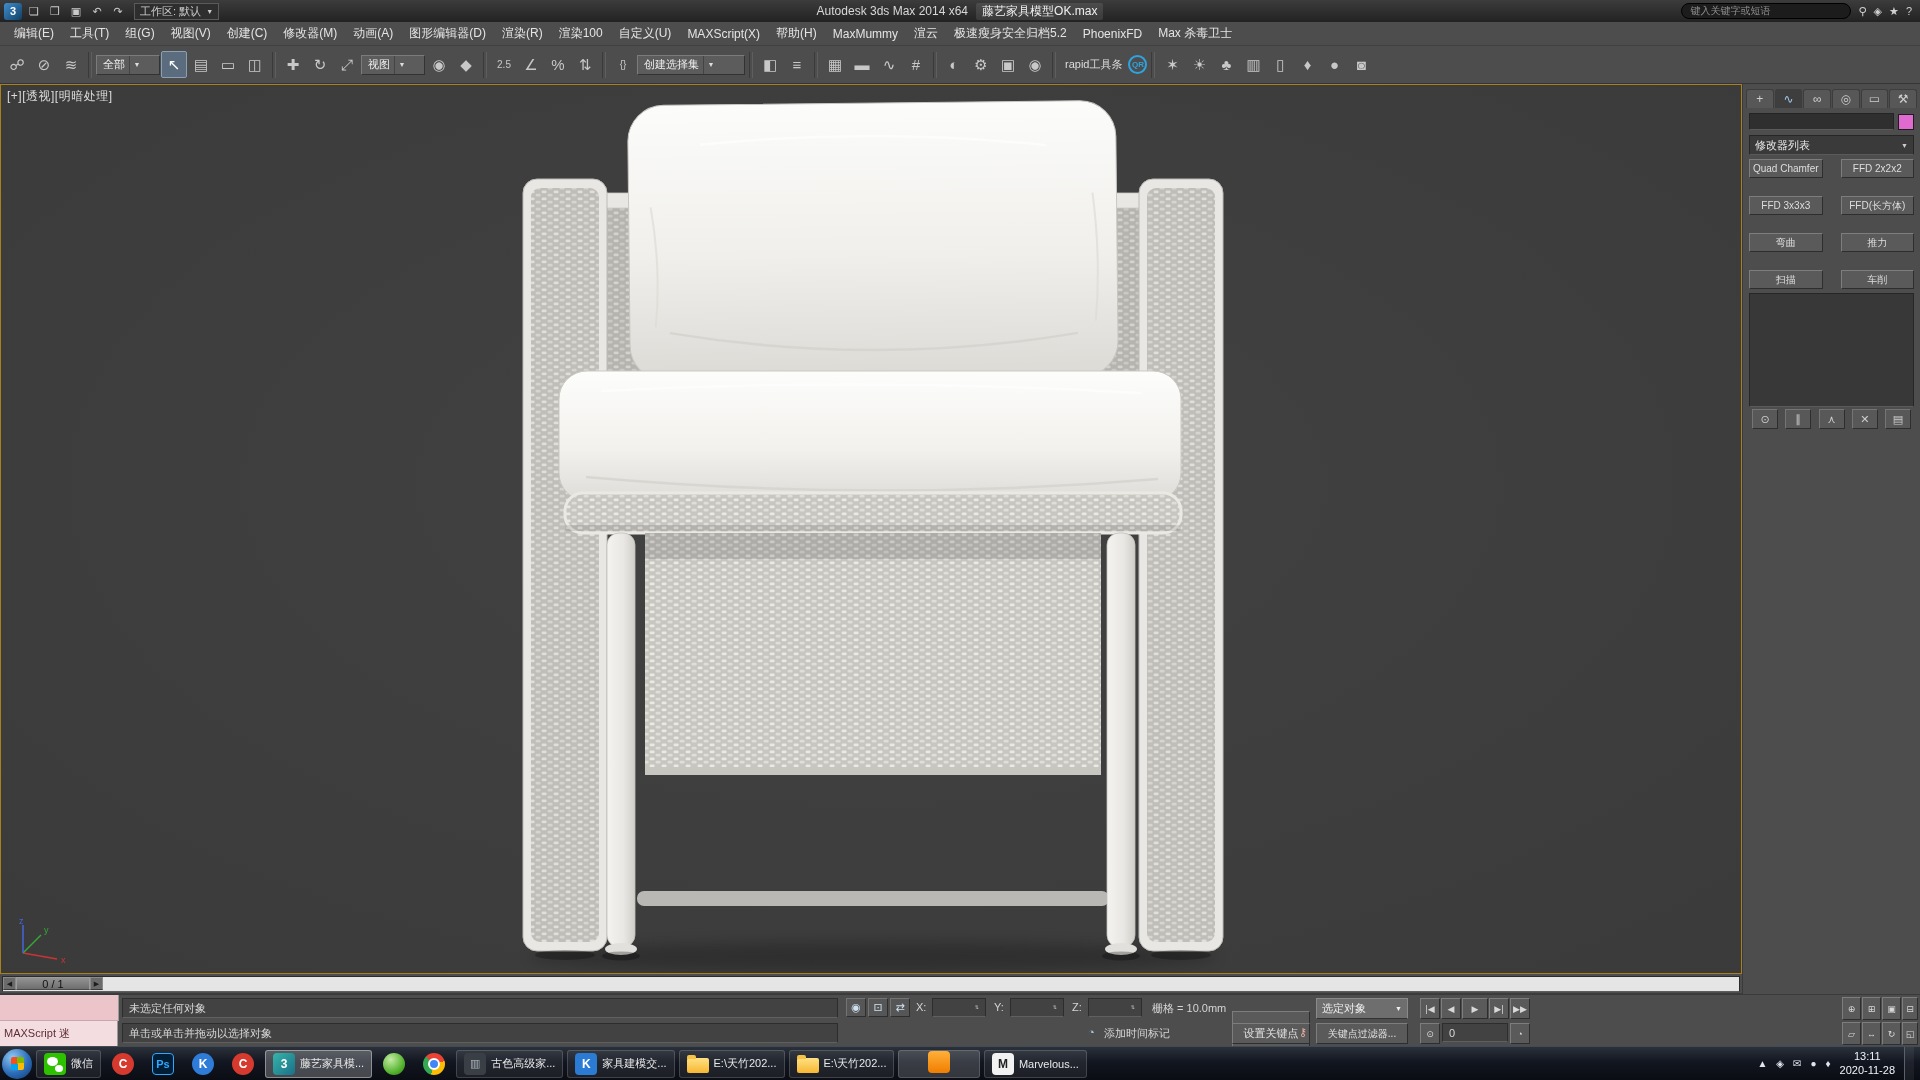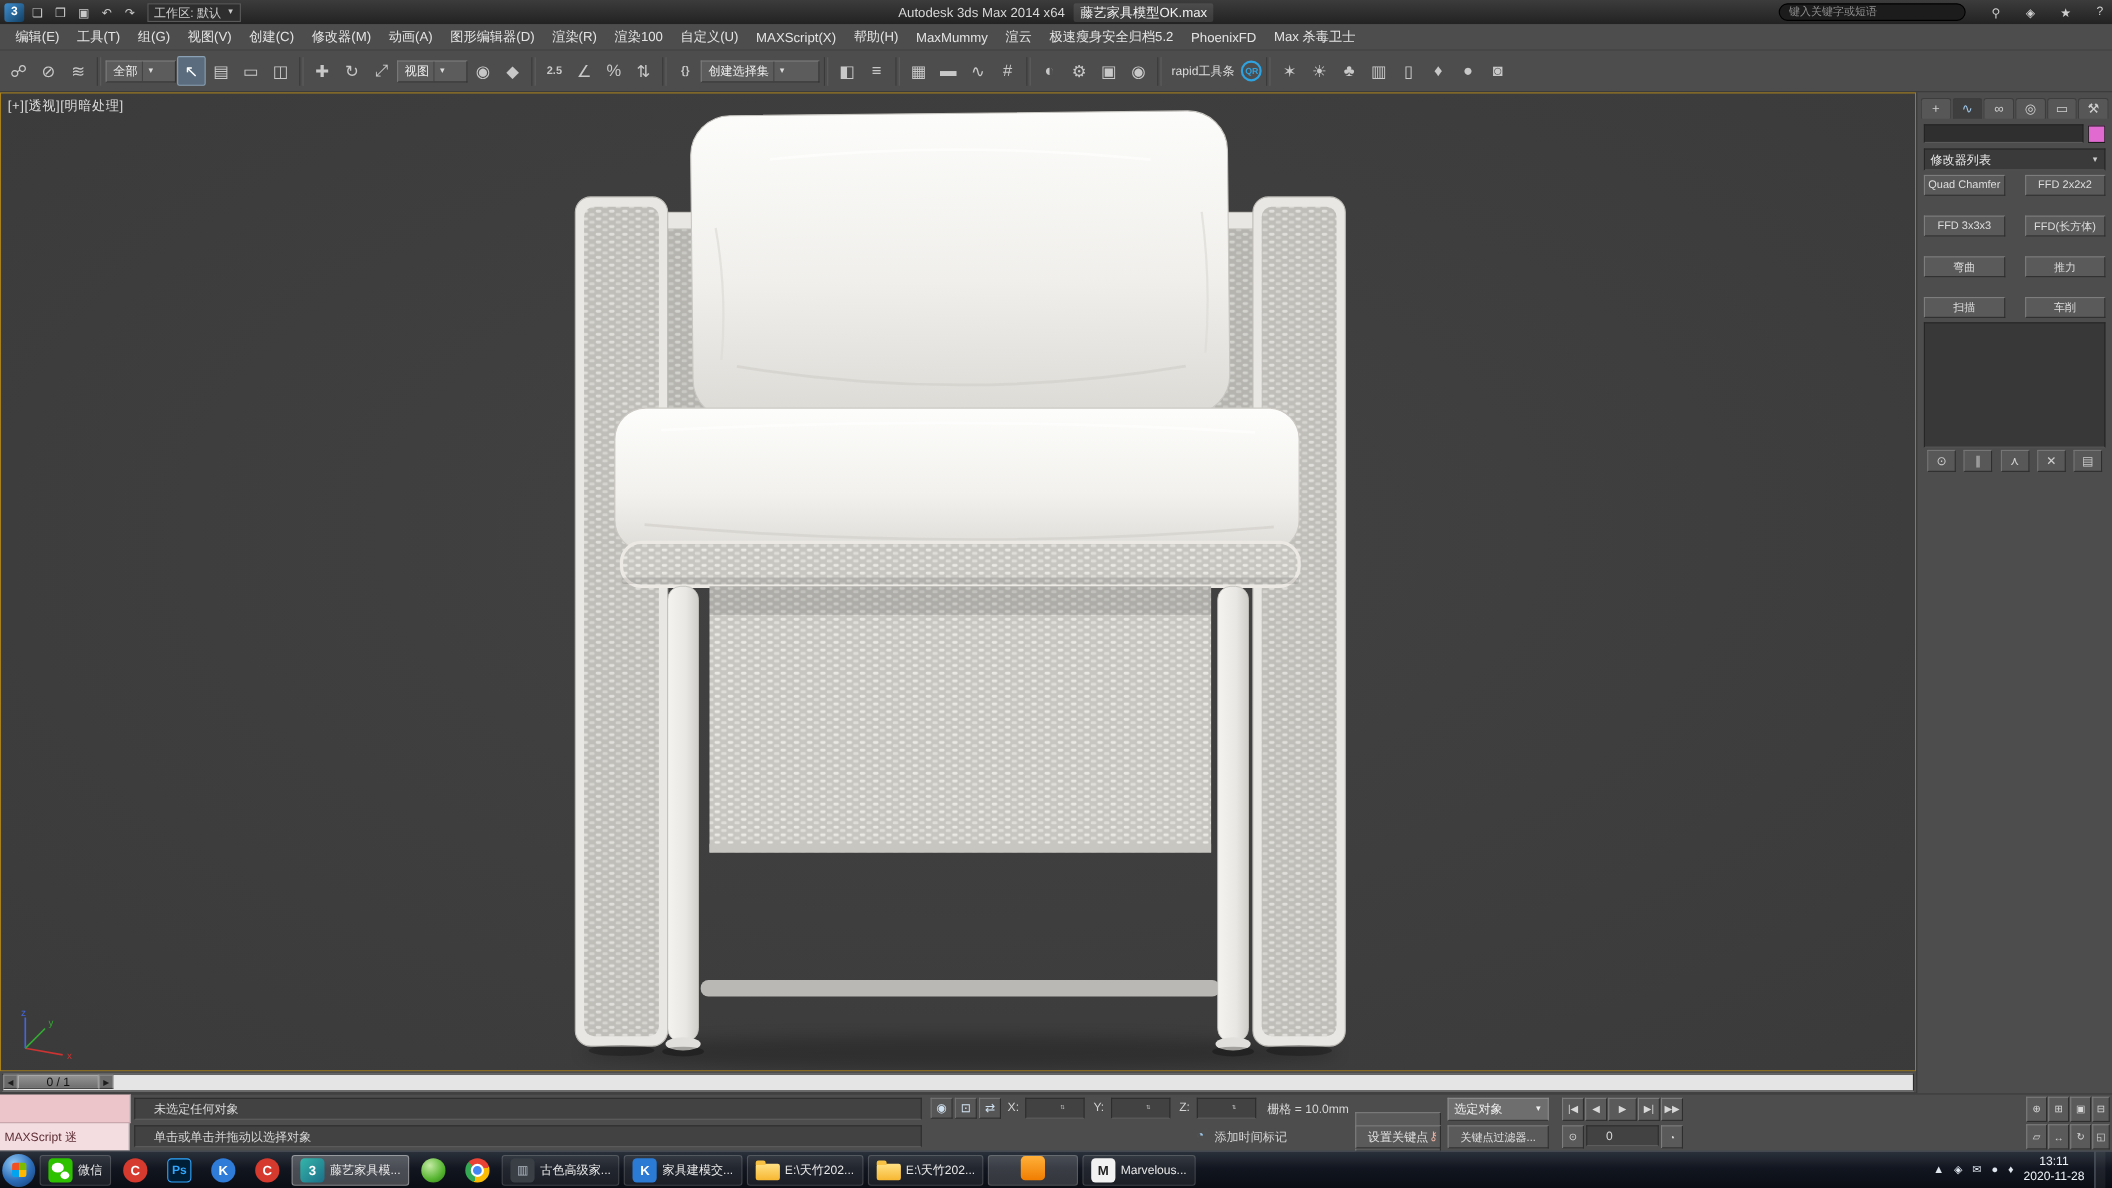--- a/index.html
+++ b/index.html
@@ -12,36 +12,36 @@
     background:linear-gradient(#3c3c3c,#222);display:flex;align-items:center;color:#d8d8d8;font-size:12px;}
   .qat{display:flex;align-items:center;gap:3px;padding-left:4px;z-index:2;}
   .logo{width:18px;height:17px;background:linear-gradient(135deg,#3f8fd0,#123f63);border-radius:3px;color:#fff;
     font-weight:bold;font-size:11px;display:flex;align-items:center;justify-content:center;}
   .qbtn{width:18px;height:17px;display:flex;align-items:center;justify-content:center;color:#c9c9c9;font-size:11px;}
   .workspace{display:flex;align-items:center;gap:5px;border:1px solid #5a5a5a;background:#2e2e2e;height:15px;
     padding:0 5px;font-size:11px;color:#ccc;margin-left:4px;}
   .title-center{position:absolute;left:0;right:0;top:0;height:22px;display:flex;align-items:center;
     justify-content:center;gap:8px;pointer-events:none;}
   .file-chip{background:rgba(255,255,255,0.10);padding:0 6px;border-radius:2px;color:#f0f0f0;}
-  .infocenter{margin-left:auto;display:flex;align-items:center;gap:23px;padding-right:8px;z-index:2;}
+  .infocenter{margin-left:auto;display:flex;align-items:center;gap:7px;padding-right:8px;z-index:2;}
   .ic-search{width:152px;height:14px;background:#1c1c1c;border:1px solid #000;border-radius:8px;color:#8f8f8f;
     font-size:10px;padding:0 8px;display:flex;align-items:center;}
   .ic-ic{font-size:11px;color:#cfcfcf;}
 
   
   #menubar{position:absolute;left:0;top:22px;width:1920px;height:24px;background:#4d4d4d;
     border-bottom:1px solid #404040;display:flex;align-items:center;padding-left:6px;box-sizing:border-box;}
   .menu-item{padding:0 8px;font-size:12px;color:#e4e4e4;height:24px;display:flex;align-items:center;white-space:nowrap;}
 
   
   #toolbar{position:absolute;left:0;top:46px;width:1920px;height:38px;background:#4d4d4d;
     border-bottom:1px solid #353535;display:flex;align-items:center;gap:1px;padding-left:4px;box-sizing:border-box;}
   .tbtn{min-width:26px;height:27px;display:flex;align-items:center;justify-content:center;color:#c8c8c8;
     font-size:15px;border:1px solid transparent;border-radius:2px;box-sizing:border-box;}
-  .tbtn.small-txt{font-size:10px;font-weight:bold;}
+  .tbtn.small-txt{font-size:10px;font-weight:normal;}
   .tbtn.active{background:#5a6c7d;border-color:#8aa0b4;color:#fff;}
   .tsep{width:2px;height:26px;border-left:1px solid #3a3a3a;border-right:1px solid #5e5e5e;margin:0 3px;}
   .tdrop{height:20px;background:#5c5c5c;border:1px solid #7b7b7b;border-bottom-color:#333;border-right-color:#333;
     display:flex;align-items:center;font-size:11px;color:#eee;padding-left:6px;box-sizing:border-box;}
   .tdrop .dd-arrow{width:14px;height:100%;display:flex;align-items:center;justify-content:center;
     border-left:1px solid #444;font-size:7px;color:#ddd;margin-left:4px;}
   .rapid{font-size:11px;color:#ddd;padding:0 5px;white-space:nowrap;}
   .qr{width:19px;height:19px;border-radius:50%;border:2px solid #2fa3e0;color:#2fa3e0;font-size:8px;
     font-weight:bold;display:flex;align-items:center;justify-content:center;box-sizing:border-box;}
 
@@ -84,21 +84,21 @@
     background:#585858;border:1px solid;border-color:#757575 #2e2e2e #2e2e2e #757575;}
 
   
   #statusbar{position:absolute;left:0;top:994px;width:1920px;height:52px;background:#4d4d4d;
     border-top:1px solid #3a3a3a;font-size:11px;color:#d5d5d5;box-sizing:border-box;}
   #statusbar .abs{position:absolute;}
   .listener-top{left:0;top:0;width:118px;height:25px;background:#ecc5cb;border-right:1px solid #9a9a9a;border-bottom:1px solid #caa7ad;}
   .listener-bot{left:0;top:26px;width:118px;height:25px;background:#f4dde1;border-right:1px solid #9a9a9a;
     display:flex;align-items:center;padding-left:4px;color:#5c2e34;font-size:11px;box-sizing:border-box;}
   .sb-field{background:#424242;border:1px solid #2d2d2d;border-bottom-color:#606060;display:flex;
-    align-items:center;padding:0 17px;box-sizing:border-box;color:#d8d8d8;}
+    align-items:center;padding:0 6px;box-sizing:border-box;color:#d8d8d8;}
   .mini{width:20px;height:19px;background:#565656;border:1px solid;border-color:#737373 #2e2e2e #2e2e2e #737373;
     display:flex;align-items:center;justify-content:center;font-size:11px;color:#cfe0f0;box-sizing:border-box;}
   .sb-btn{background:#5a5a5a;border:1px solid;border-color:#7d7d7d #2e2e2e #2e2e2e #7d7d7d;color:#e0e0e0;
     display:flex;align-items:center;justify-content:center;font-size:11px;box-sizing:border-box;}
   .sb-drop{background:#6e6e6e;border:1px solid #8a8a8a;border-bottom-color:#333;color:#f0f0f0;display:flex;
     align-items:center;justify-content:space-between;padding:0 5px;font-size:11px;box-sizing:border-box;}
   .spin{display:flex;flex-direction:column;justify-content:center;font-size:5px;line-height:5px;color:#bdbdbd;margin-left:auto;}
   .pb-btn{background:#5a5a5a;border:1px solid;border-color:#7d7d7d #2e2e2e #2e2e2e #7d7d7d;color:#d8d8d8;
     display:flex;align-items:center;justify-content:center;font-size:9px;box-sizing:border-box;}
 

